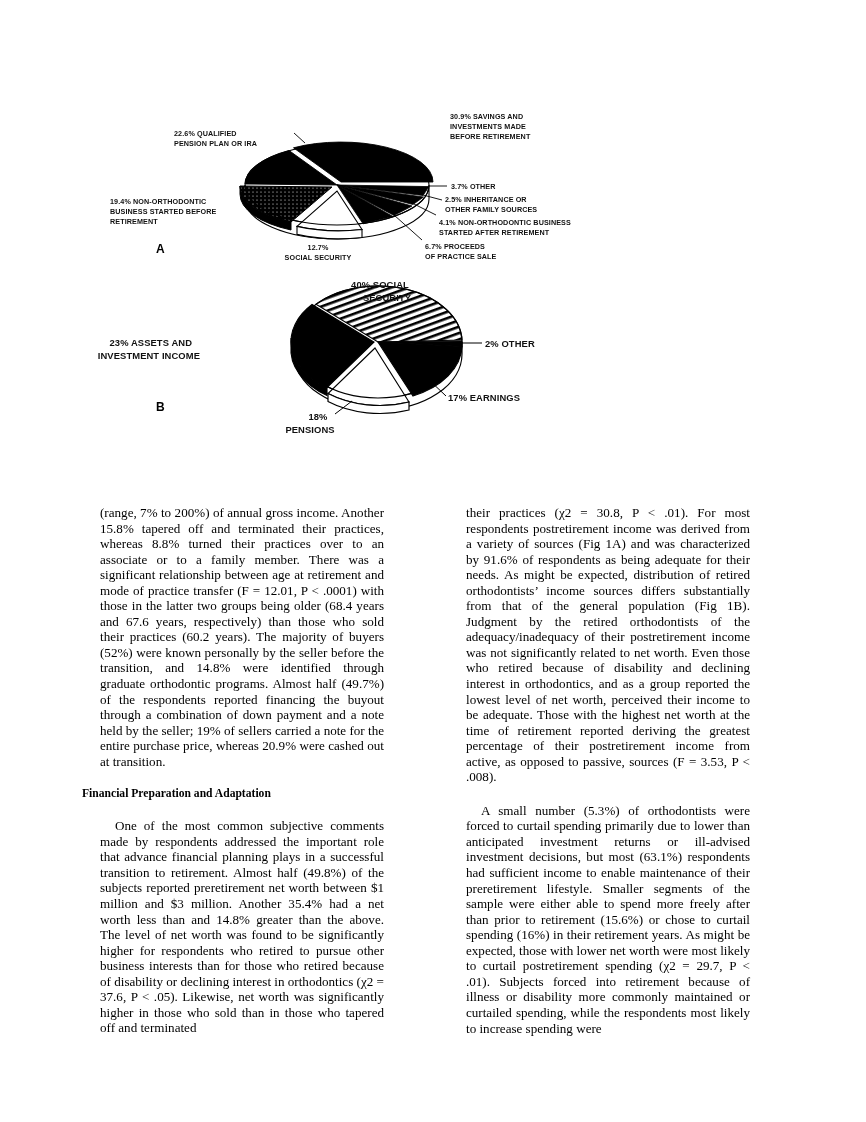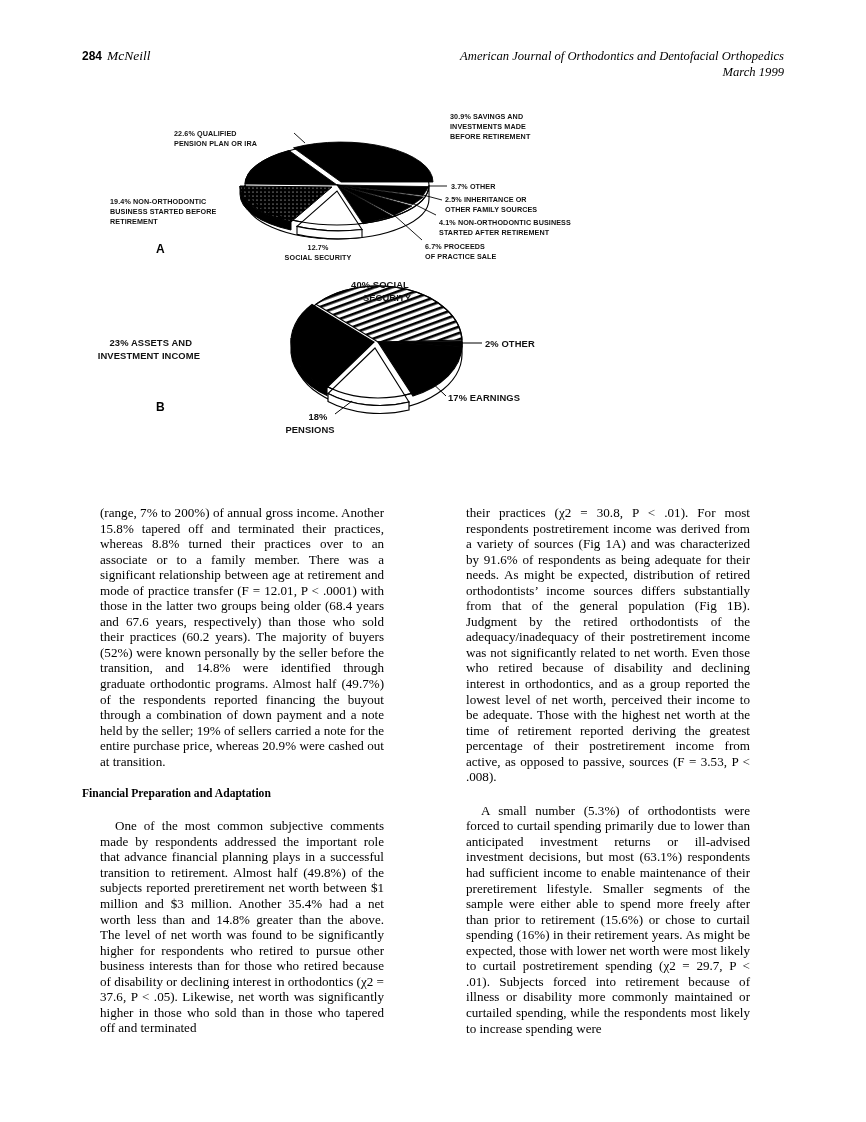--- a/index.html
+++ b/index.html
@@ -64,29 +64,20 @@
     font-family:Liberation Serif, serif;
     font-weight:bold;font-size:11.6px;
     margin:13px 0 4px 0;
   }
 </style>
 </head>
 <body>
 
 <div class="page">
 
-  <div class="runhead">
-    <div class="rh-left">
-      <span class="folio">284</span><span class="author">McNeill</span>
-    </div>
-    <div class="rh-right">
-      <span class="rh2">American Journal of Orthodontics and Dentofacial Orthopedics</span>
-      <span class="rh2">March 1999</span>
-    </div>
-  </div>
 
   <div class="figure">
 
     <span class="panel-letter" id="panelA">A</span>
     <span class="panel-letter" id="panelB">B</span>
 
     <svg class="chart" id="chartA" width="702" height="200" viewBox="0 0 702 200">
       <defs>
         <pattern id="dots" width="4" height="4" patternUnits="userSpaceOnUse">
           <rect width="4" height="4" fill="#000"></rect>

